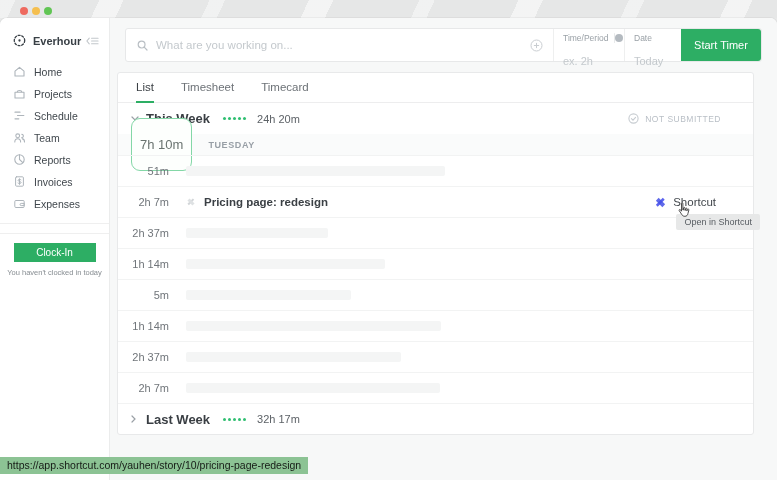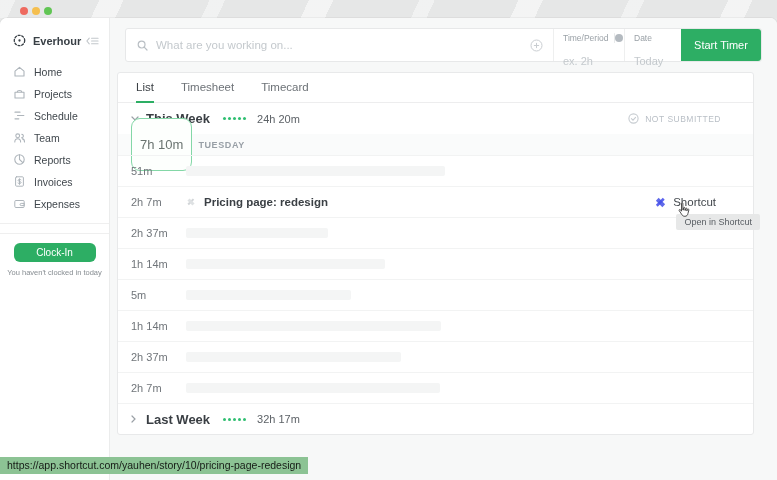--- a/index.html
+++ b/index.html
@@ -21,21 +21,21 @@
   .sidebar { width:110px; background:#fff; border-right:1px solid #ebecec; flex:none; padding-top:16px; }
   .brand { display:flex; align-items:center; padding:0 10px 0 13px; margin-bottom:14px; }
   .brand .bname { font-size:11px; font-weight:bold; color:#394046; margin-left:7px; flex:1; }
   .nav .item { display:flex; align-items:center; height:21px; margin:0 7px 1px; padding:0 6px; border-radius:3px; cursor:pointer; color:#aeb5bb; }
   .nav .item .lbl { font-size:10.5px; color:#40474d; margin-left:8px; }
   .nav .item.active { background:#d8f1e1; color:#3d464b; }
   .nav .item.active .lbl { font-weight:bold; color:#333a3f; }
   .nic { display:inline-flex; width:13px; height:13px; align-items:center; justify-content:center; }
   .sdiv { border-top:1px solid #efefef; margin:9px 0; }
   .clockin { display:block; width:82px; margin:4px auto 6px; height:19px; background:#2dae64; color:#fff;
-    font-size:10px; font-family:inherit; border:none; border-radius:6px; cursor:pointer; }
+    font-size:10px; font-family:inherit; border:none; border-radius:0; cursor:pointer; }
   .clocknote { font-size:7.5px; color:#878d92; text-align:center; }
 
   
   .main { flex:1; background:#f7f8f8; position:relative; }
 
   
   .toolbar { position:absolute; left:15px; top:10px; width:637px; height:34px; background:#fff;
     border:1px solid #e7e8e9; border-radius:3px; display:flex; align-items:stretch; }
   .tsearch { flex:1; display:flex; align-items:center; padding:0 10px; }
   .tsearch input { flex:1; border:none; outline:none; font-family:inherit; font-size:11.5px; color:#40474d; margin-left:7px; background:transparent; }
@@ -61,25 +61,25 @@
   .chev { width:8px; display:inline-flex; margin-right:7px; }
   .wktitle { font-size:13px; font-weight:bold; color:#393e43; }
   .dots { display:inline-flex; margin-left:13px; }
   .dots i { width:3px; height:3px; border-radius:50%; background:#2fbf71; margin-right:2px; }
   .wktotal { font-size:11px; color:#5d6267; margin-left:9px; }
   .wkstatus { margin-left:auto; display:flex; align-items:center; color:#b9bfc6; }
   .wkstatus .st { font-size:8.5px; letter-spacing:.5px; margin-left:5px; }
 
   .dayband { height:21px; background:#fafbfb; display:flex; align-items:center; padding-left:13px; }
   .badge { border:1px solid #84d7a7; border-radius:9px; padding:18px 8px; font-size:13px; color:#6a7470; background:#fdfffd; }
-  .dayname { font-size:9px; font-weight:bold; letter-spacing:.6px; color:#989fa6; margin-left:6px; }
+  .dayname { font-size:9px; font-weight:bold; letter-spacing:.6px; color:#989fa6; margin-left:16px; }
 
   .row { height:31px; display:flex; align-items:center; padding-left:13px; border-top:1px solid #f2f3f3; position:relative; cursor:pointer; }
   .row:first-of-type { border-top:none; }
-  .rtime { width:38px; font-size:11px; color:#70757a; flex:none; }
+  .rtime { width:38px; text-align:right; font-size:11px; color:#70757a; flex:none; }
   .rbar { height:10px; background:#f4f5f5; border-radius:2px; margin-left:17px; }
   .rtitle { font-size:11.5px; font-weight:bold; color:#3b4045; margin-left:8px; }
   .mini-ic { margin-left:17px; display:inline-flex; opacity:.9; }
   .rlink { margin-left:auto; margin-right:37px; display:flex; align-items:center; cursor:pointer; }
   .rlink .ltxt { font-size:11.5px; color:#42474c; margin-left:6px; }
   .cursor { position:absolute; right:61px; top:15px; z-index:6; }
   .tooltip { position:absolute; right:-7px; top:27px; background:#e7e8e8; color:#585d62; font-size:9px;
     padding:3px 8px; border-radius:2px; white-space:nowrap; z-index:5; }
 
   

